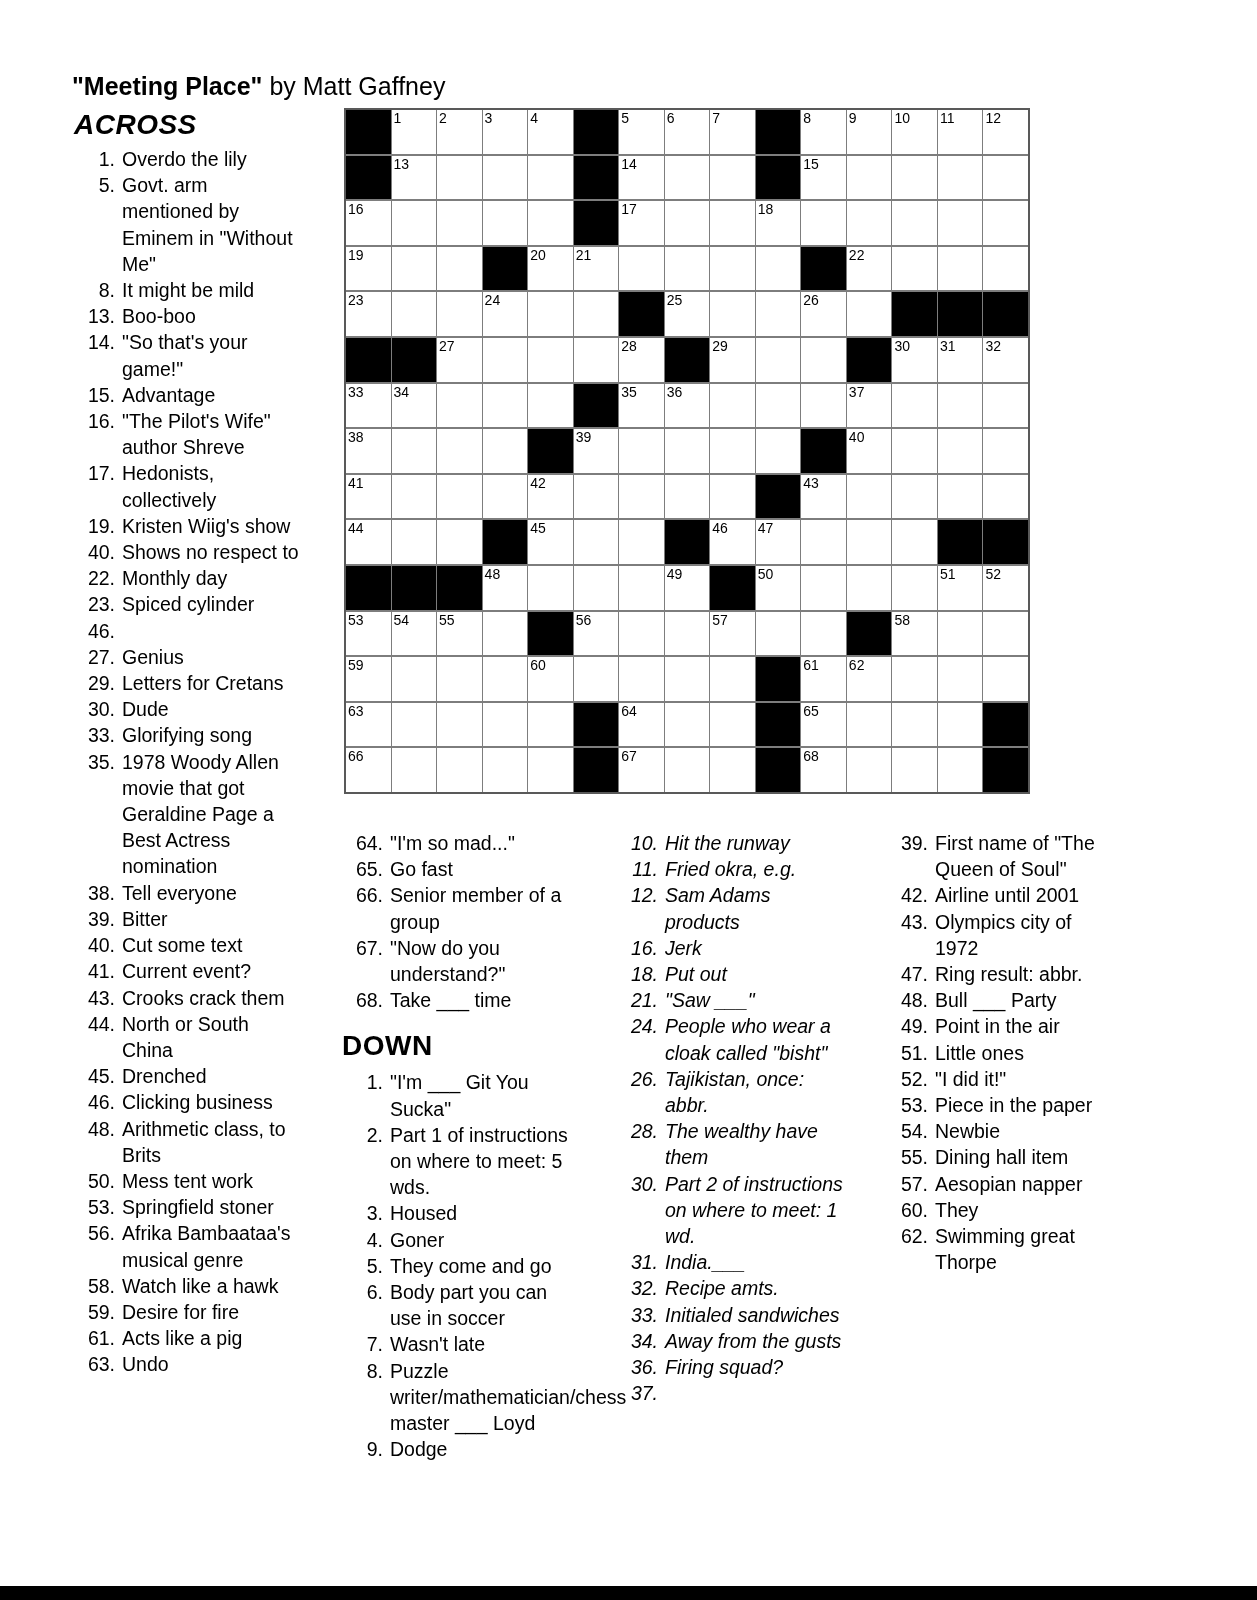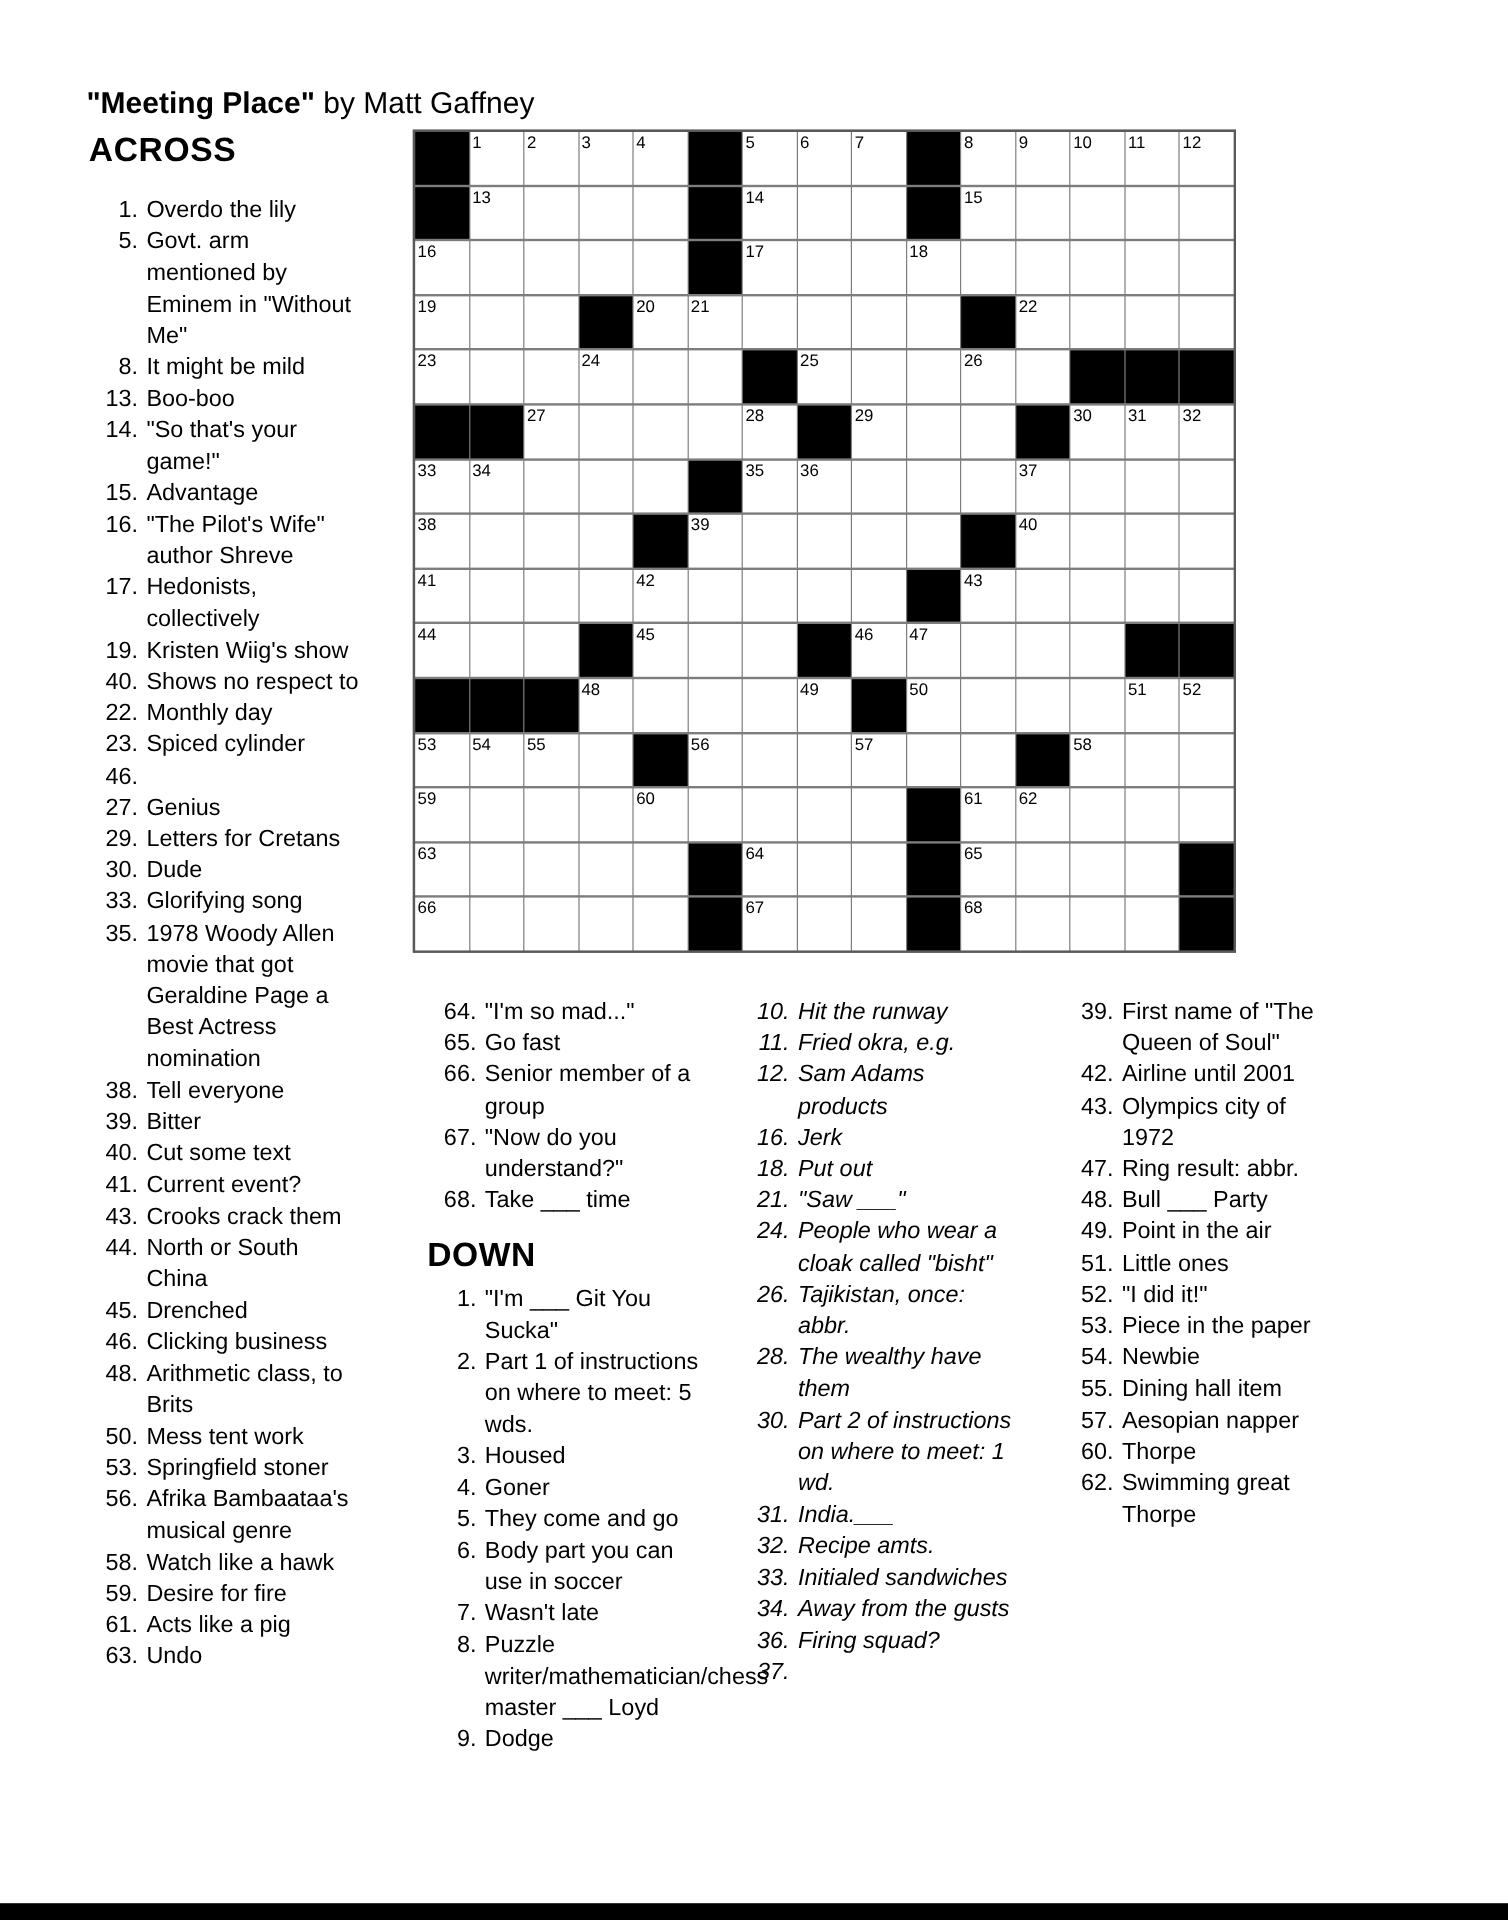--- a/index.html
+++ b/index.html
@@ -6,26 +6,26 @@
   body {
     width:1257px; height:1600px; position:relative; overflow:hidden;
     background:#ffffff; color:#000000;
     font-family:"Liberation Sans","DejaVu Sans",sans-serif;
   }
   .title { position:absolute; left:72px; top:70px; font-size:25px; line-height:32px; white-space:nowrap; }
   .title .tb { font-weight:bold; }
 
   .clue-col { position:absolute; font-size:19.5px; line-height:26.2px; }
   #col1 { left:70px;  top:108px; width:231px; }
-  #col2 { left:352px; top:830px; width:231px; }
+  #col2 { left:338px; top:830px; width:231px; }
   #col3 { left:613px; top:830px; width:231px;font-style:italic; }
   #col4 { left:883px; top:830px; width:231px; }
 
   .col-header { font-size:28px; font-weight:bold; line-height:34px; padding-left:4px; letter-spacing:0.5px; }
-  #col1 .col-header { margin-bottom:20px; }
+  #col1 .col-header { margin-bottom:4px;font-style:italic; }
   .down-header { margin-top:16px; margin-bottom:6px; }
 
   .clue { display:flex; align-items:flex-start; }
   .cnum { flex:0 0 52px; width:52px; text-align:right; padding-right:7px; box-sizing:border-box; }
   .ctext { flex:none; width:179px; }
 
   .grid {
     position:absolute; left:344px; top:108px; width:686px; height:686px;
     box-sizing:border-box; border:2px solid #595959; background:#7d7d7d;
     display:grid; grid-template-columns:repeat(15,1fr); grid-template-rows:repeat(15,1fr);
@@ -724,21 +724,21 @@
       <div class="clue">
         <span class="cnum">55.</span>
         <span class="ctext">Dining hall item</span>
       </div>
       <div class="clue">
         <span class="cnum">57.</span>
         <span class="ctext">Aesopian napper</span>
       </div>
       <div class="clue">
         <span class="cnum">60.</span>
-        <span class="ctext">Thorpe</span>
+        <span class="ctext">They</span>
       </div>
       <div class="clue">
         <span class="cnum">62.</span>
         <span class="ctext">Swimming great Thorpe</span>
       </div>
     </div>
 </div>
 
 <div class="footer-bar"></div>
 

